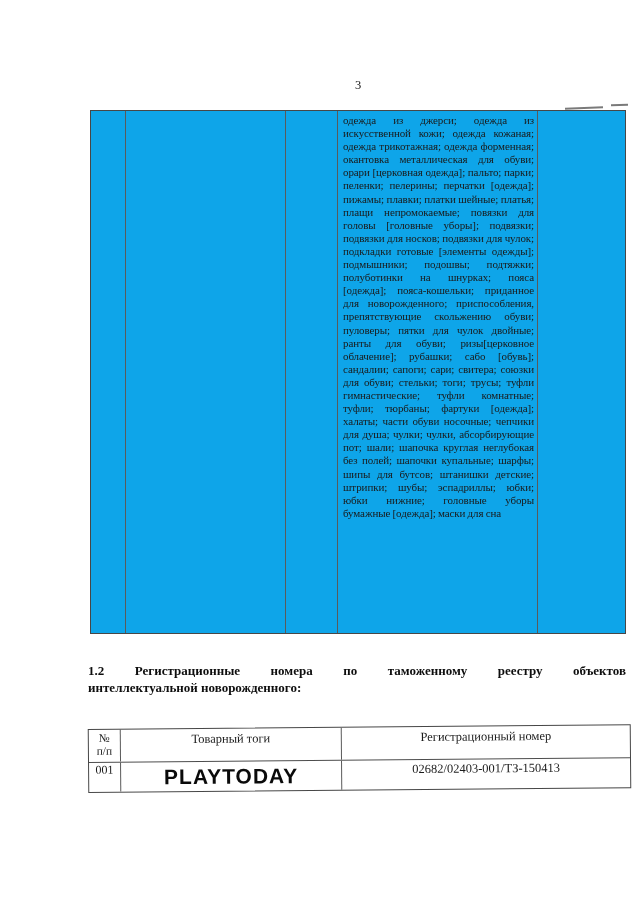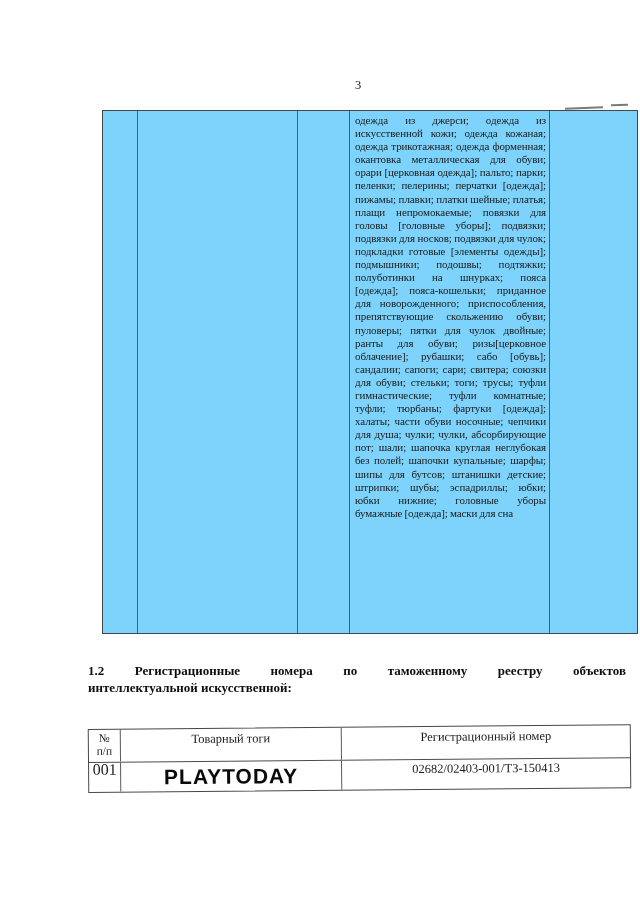--- a/index.html
+++ b/index.html
@@ -13,22 +13,21 @@
   
   .page-number {
     position:absolute; top:78px; left:90px; width:536px;
     text-align:center; font-size:12.5px; color:#111;
   }
 
   
   .goods-table {
     position:absolute; left:90px; top:110px; width:536px; height:524px;
     border:1.6px solid #474747; box-sizing:border-box; display:flex;
-    background:#7dd3fc;
-    margin-left:12px;
+    background:#0ea5e9;
   }
   .gcol { box-sizing:border-box; height:100%; border-right:1.2px solid #5a5a5a; }
   .gcol:last-child { border-right:none; }
   .gc1 { width:35px; }
   .gc2 { width:160px; }
   .gc3 { width:52px; }
   .gc4 { width:200px; }
   .gc5 { flex:1; }
   .goods-text {
     box-sizing:border-box; height:100%; overflow:hidden;
@@ -57,21 +56,21 @@
   .rrow-header { height:32px; border-bottom:1.4px solid #4d4d4d; }
   .rrow-data { height:29px; }
   .rcell { box-sizing:border-box; border-right:1.2px solid #5a5a5a; display:flex; overflow:hidden; }
   .rcell:last-child { border-right:none; }
   .rc1 { width:32px; }
   .rc2 { width:221px; }
   .rc3 { flex:1; }
 
   .hdr-num { flex-direction:column; align-items:center; justify-content:flex-start; padding-top:2px; font-size:11.5px; line-height:13px; }
   .hdr-text { align-items:flex-start; justify-content:center; padding-top:3px; font-size:12.5px; }
-  .cell-num { align-items:center; justify-content:center; padding-bottom:16px; font-size:16px; }
+  .cell-num { align-items:flex-start; justify-content:center; padding-bottom:16px; font-size:12px; }
   .cell-trademark {
     align-items:center; justify-content:center;
     font-family:"Liberation Sans","DejaVu Sans",sans-serif;
     font-weight:bold; font-size:21px; letter-spacing:1px; color:#0a0a0a;
   }
   .cell-reg { align-items:flex-start; justify-content:center; padding-top:2px; font-size:12.5px; }
 
   
   .artifact { position:absolute; background:#7a7a7a; }
   .artifact-1 { left:565px; top:107px; width:38px; height:2px; transform:rotate(-2deg); }
@@ -92,21 +91,21 @@
     <div class="gcol gc2"></div>
     <div class="gcol gc3"></div>
     <div class="gcol gc4">
       <div class="goods-text">одежда из джерси; одежда из искусственной кожи; одежда кожаная; одежда трикотажная; одежда форменная; окантовка металлическая для обуви; орари [церковная одежда]; пальто; парки; пеленки; пелерины; перчатки [одежда]; пижамы; плавки; платки шейные; платья; плащи непромокаемые; повязки для головы [головные уборы]; подвязки; подвязки для носков; подвязки для чулок; подкладки готовые [элементы одежды]; подмышники; подошвы; подтяжки; полуботинки на шнурках; пояса [одежда]; пояса-кошельки; приданное для новорожденного; приспособления, препятствующие скольжению обуви; пуловеры; пятки для чулок двойные; ранты для обуви; ризы[церковное облачение]; рубашки; сабо [обувь]; сандалии; сапоги; сари; свитера; союзки для обуви; стельки; тоги; трусы; туфли гимнастические; туфли комнатные; туфли; тюрбаны; фартуки [одежда]; халаты; части обуви носочные; чепчики для душа; чулки; чулки, абсорбирующие пот; шали; шапочка круглая неглубокая без полей; шапочки купальные; шарфы; шипы для бутсов; штанишки детские; штрипки; шубы; эспадриллы; юбки; юбки нижние; головные уборы бумажные [одежда]; маски для сна</div>
     </div>
     <div class="gcol gc5"></div>
   </div>
 
   <div class="section-heading">
     <div class="heading-line1">1.2&nbsp;Регистрационные номера по таможенному реестру объектов</div>
-    <div class="heading-line2">интеллектуальной искусственной:</div>
+    <div class="heading-line2">интеллектуальной новорожденного:</div>
   </div>
 
   <div class="registry-table">
     <div class="rrow rrow-header">
       <div class="rcell rc1 hdr-num">
         <span>№</span>
         <span>п/п</span>
       </div>
       <div class="rcell rc2 hdr-text">
         <span>Товарный тоги</span>

